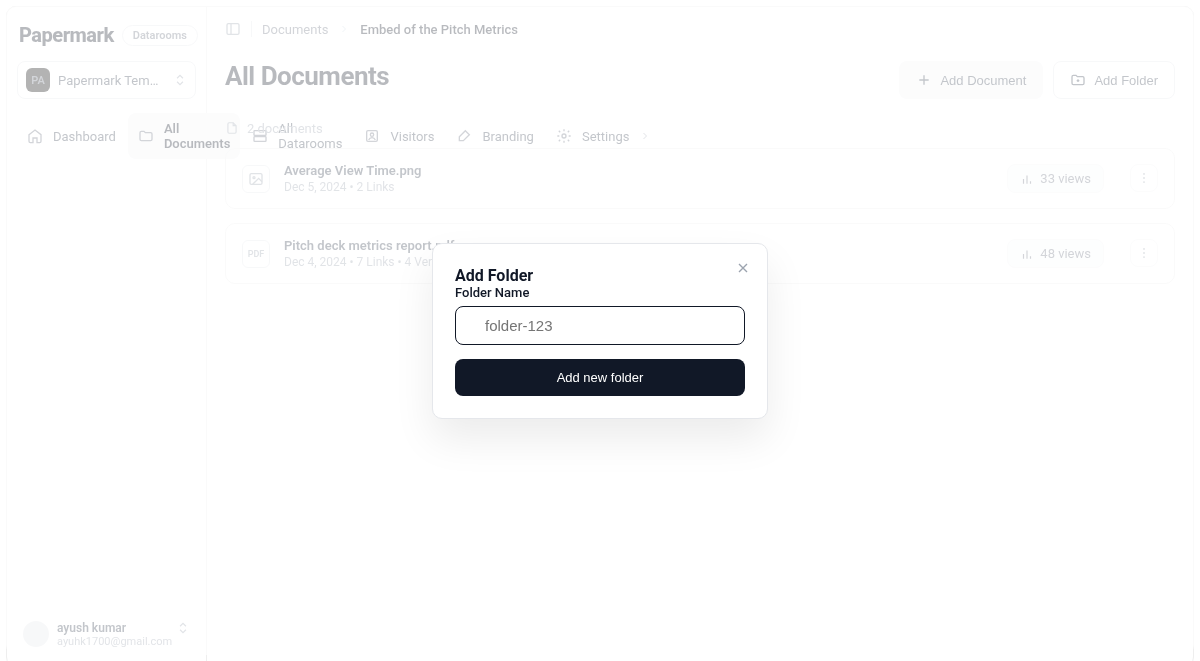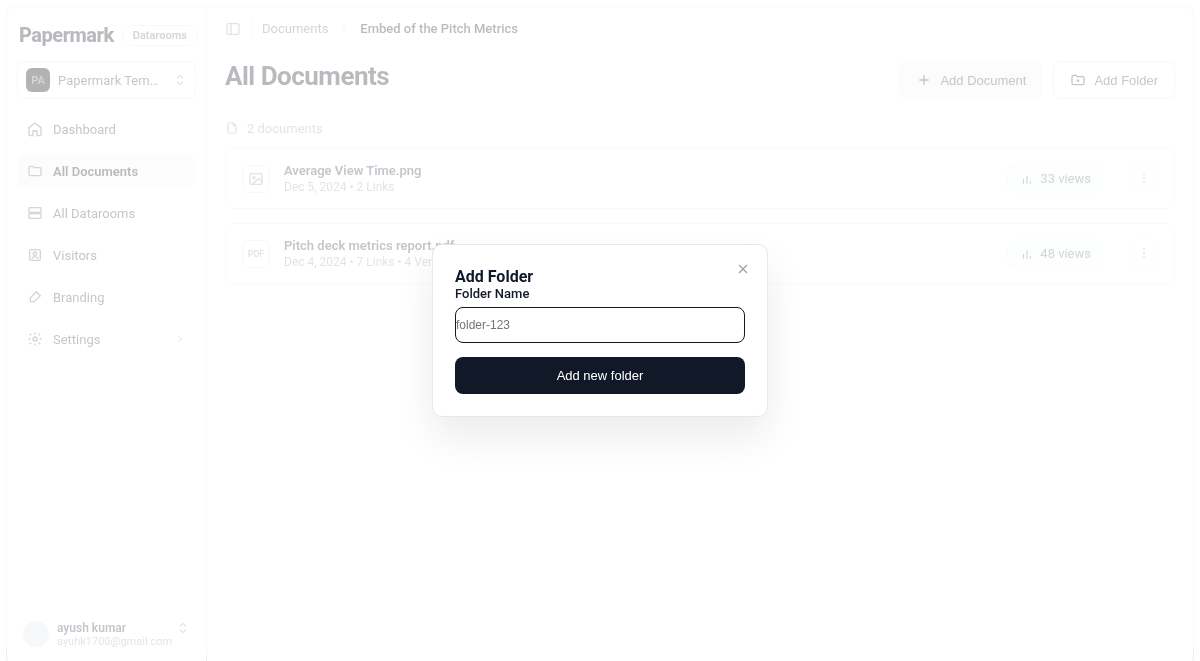--- a/index.html
+++ b/index.html
@@ -11,32 +11,32 @@
 .app { display: flex; height: 100%; border: 1px solid #eee; border-radius: 10px; margin: 6px; overflow: hidden; }
 
 .sidebar { width: 200px; border-right: 1px solid #eee; display: flex; flex-direction: column; padding: 10px 10px; }
 .logo-row { display: flex; align-items: center; gap: 8px; padding: 6px 2px 14px; }
 .logo { font-weight: 800; font-size: 20px; letter-spacing: -0.5px; color: #111827; }
 .badge { font-size: 11px; color: #6b7280; border: 1px solid #e5e7eb; padding: 3px 10px; border-radius: 9999px; font-weight: 600; }
 .ws { display: flex; align-items: center; gap: 8px; border: 1px solid #e5e7eb; border-radius: 8px; padding: 6px 8px; margin-bottom: 14px; }
 .ws-avatar { width: 24px; height: 24px; border-radius: 6px; background: #000000; display: flex; align-items: center; justify-content: center; font-size: 11px; font-weight: 600; color: #6b7280; }
 .ws-name { font-size: 13px; color: #374151; flex: 1; white-space: nowrap; overflow: hidden; text-overflow: ellipsis; }
 .updown { color: #9ca3af; }
-.nav { display: flex; flex-direction: column; gap: 10px; }
+.nav { display: flex; flex-direction: row; gap: 2px; }
 .nav-item { display: flex; align-items: center; gap: 10px; padding: 8px 10px; border-radius: 8px; font-size: 13px; color: #374151; cursor: pointer; }
 .nav-item .ico { width: 16px; height: 16px; color: #6b7280; flex-shrink: 0; }
 .nav-item.active { background: #f3f4f6; font-weight: 600; color: #111827; }
 .nav-item .chev { margin-left: auto; color: #9ca3af; }
 .sidebar-foot { margin-top: auto; display: flex; align-items: flex-start; gap: 8px; padding: 8px 6px; }
 .u-avatar { width: 26px; height: 26px; border-radius: 9999px; background: #e5e7eb; }
 .u-name { font-size: 12px; font-weight: 600; color: #374151; }
 .u-mail { font-size: 11px; color: #9ca3af; }
 
 .main { flex: 1; display: flex; flex-direction: column; }
-.topbar { display: flex; gap: 10px; padding: 14px 18px; font-size: 13px; }
+.topbar { display: flex; align-items: center; gap: 10px; padding: 14px 18px; font-size: 13px; }
 .panel-toggle { width: 16px; height: 16px; color: #9ca3af; }
 .divider { width: 1px; height: 16px; background: #e5e7eb; }
 .crumb { color: #6b7280; }
 .crumb.current { color: #111827; font-weight: 500; }
 .chev-sep { color: #cbd5e1; }
 .header { display: flex; align-items: flex-start; padding: 10px 18px 18px; }
 .header-l h1 { font-size: 26px; font-weight: 700; letter-spacing: -0.5px; }
 .header-l p { font-size: 13px; color: #6b7280; margin-top: 4px; }
 .header-r { margin-left: auto; display: flex; gap: 10px; }
 .btn { display: inline-flex; align-items: center; gap: 8px; font-size: 13px; font-weight: 500; padding: 10px 16px; border-radius: 8px; border: 1px solid transparent; cursor: pointer; }
@@ -55,21 +55,21 @@
 .views { display: flex; align-items: center; gap: 6px; font-size: 13px; color: #6b7280; background: #f9fafb; border: 1px solid #f3f4f6; padding: 6px 12px; border-radius: 8px; }
 .views .ico { width: 14px; height: 14px; }
 .kebab { width: 28px; height: 28px; border: 1px solid #f3f4f6; border-radius: 8px; display: flex; align-items: center; justify-content: center; color: #9ca3af; cursor: pointer; }
 
 .overlay { position: absolute; inset: 6px; background: rgba(255,255,255,0.7); display: flex; align-items: center; justify-content: center; border-radius: 10px; }
 .modal { width: 336px; background: #fff; border-radius: 10px; border: 1px solid #e5e7eb; box-shadow: 0 20px 40px rgba(0,0,0,0.08); padding: 22px; position: relative; }
 .modal-close { position: absolute; top: 16px; right: 16px; color: #9ca3af; cursor: pointer; }
 .modal h2 { font-size: 16px; font-weight: 700; }
 .modal .desc { font-size: 13px; color: #4b5563; margin-top: 2px; margin-bottom: 16px; }
 .label { font-size: 13px; font-weight: 500; color: #111827; display: block; margin-bottom: 6px; }
-.input { width: 100%; border: 1px solid #111827; border-radius: 8px; padding: 10px 0; font-size: 12px; color: #9ca3af; outline: none; }
+.input { width: 100%; border: 1px solid #111827; border-radius: 8px; padding: 10px 29px; font-size: 15px; color: #9ca3af; outline: none; }
 .modal-btn { width: 100%; margin-top: 14px; background: #111827; color: #fff; border: none; border-radius: 8px; padding: 11px; font-size: 13px; font-weight: 500; cursor: pointer; }
 svg { display: block; }
 </style>
 </head>
 <body>
 
 <div class="app">
   <aside class="sidebar">
     <div class="logo-row">
       <span class="logo">Papermark</span>

